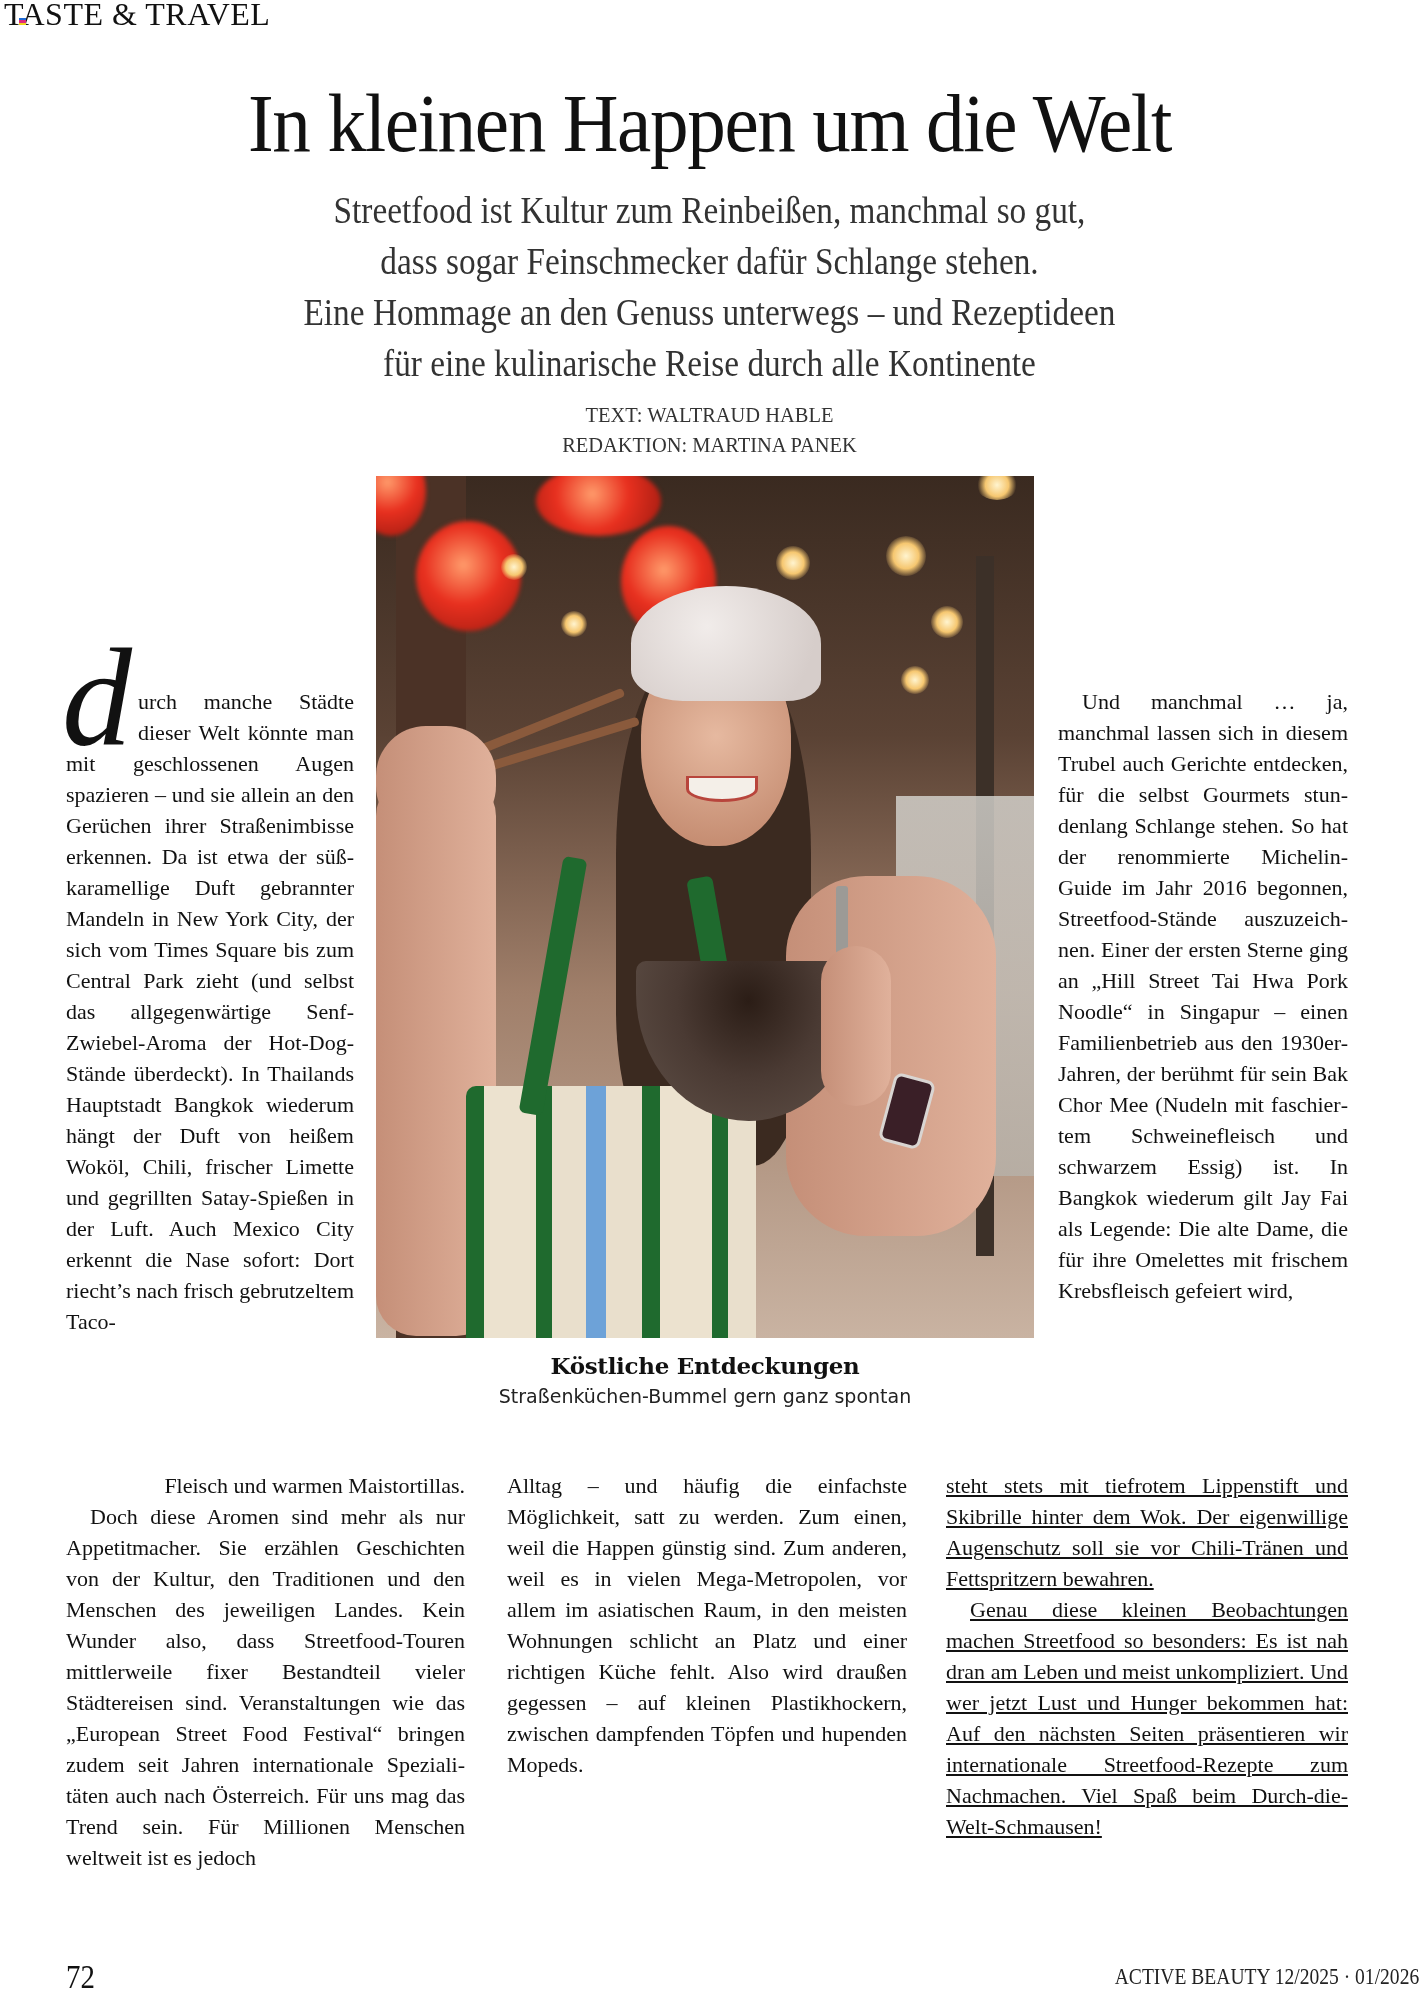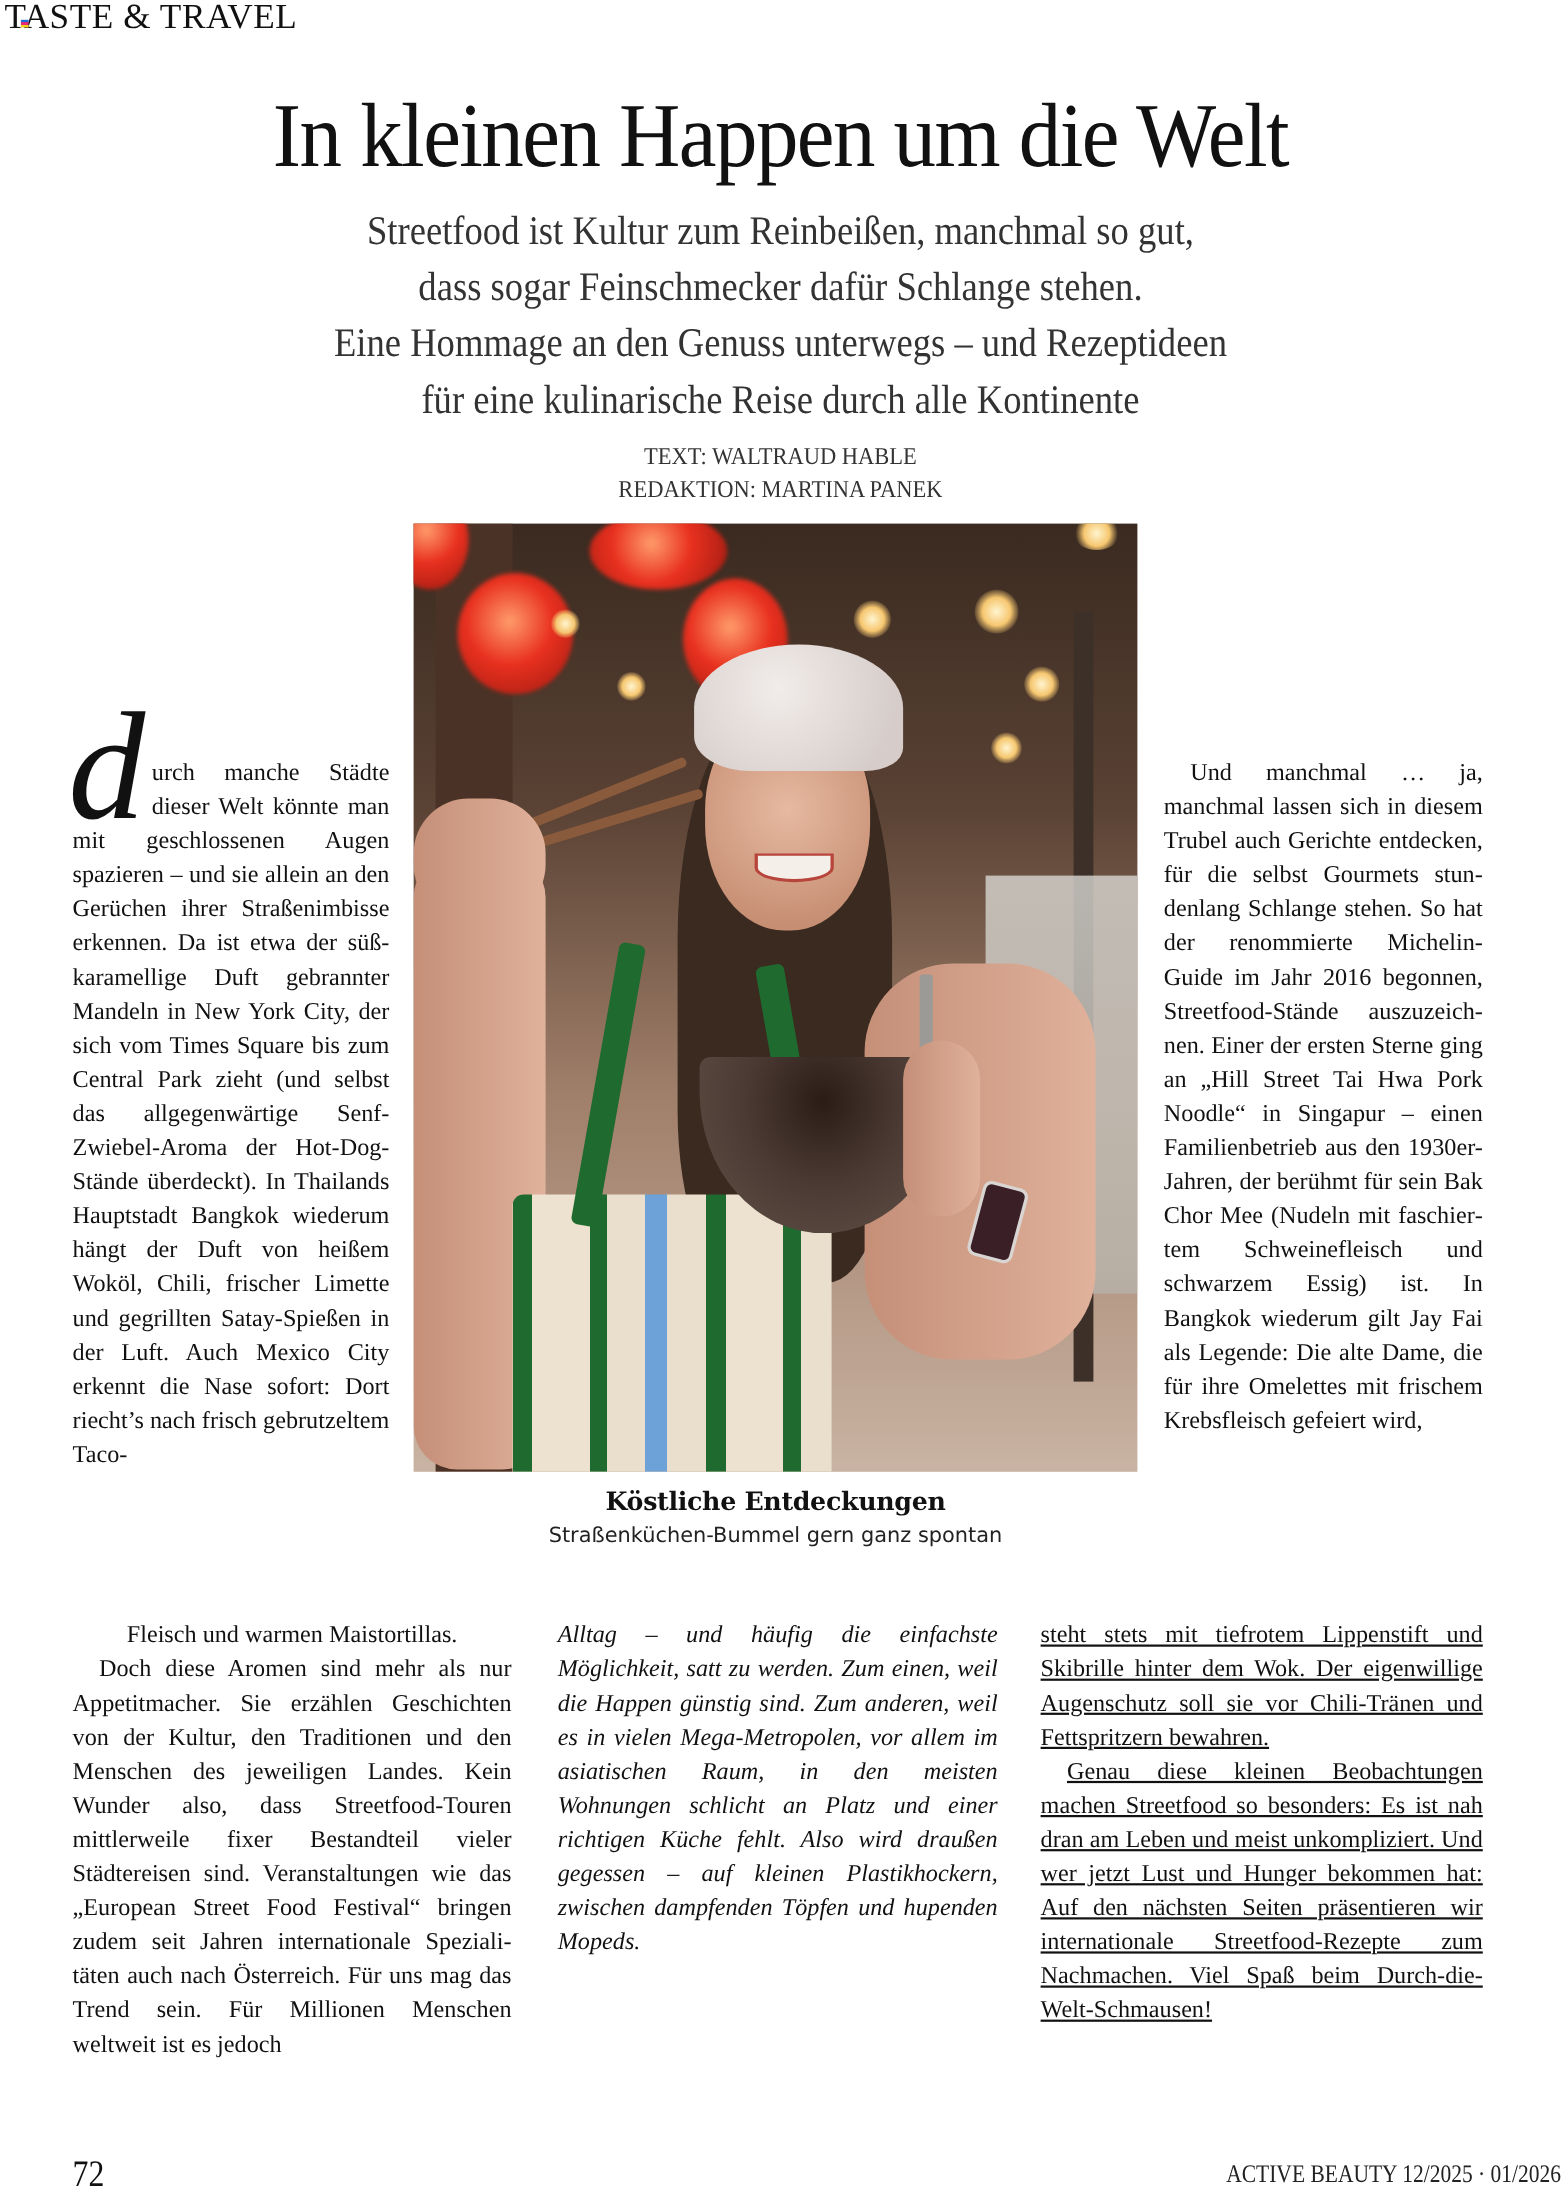--- a/index.html
+++ b/index.html
@@ -42,21 +42,21 @@
   .caption-title { font-family: "DejaVu Serif", serif; font-weight: bold; font-size: 23px; line-height: 32px; color: #111; letter-spacing: -0.3px; }
   .caption-text { font-family: "DejaVu Sans", sans-serif; font-size: 19px; line-height: 28px; color: #222; }
 
   .col { position: absolute; font-size: 22px; line-height: 31px; text-align: justify; color: #111; hyphens: manual; }
   .col p { text-indent: 0; }
   .col p.indent { text-indent: 24px; }
   .col1a { left: 66px; width: 288px; top: 686px; }
   .col1b { left: 66px; width: 399px; top: 1470px; }
   .dropcap { float: left; font-style: italic; font-size: 140px; line-height: 104px; height: 104px;
              margin: -40px 6px -4px -4px; font-family: "Liberation Serif", serif; }
-  .col2 { left: 507px; width: 400px; top: 1470px; font-style: italic; }
+  .col2 { left: 507px; width: 400px; top: 1470px; }
   .col3a { left: 1058px; width: 290px; top: 686px; }
   .col3b { left: 946px; width: 402px; top: 1470px; text-decoration: underline; }
 
   .folio { position: absolute; left: 66px; top: 1958px; font-size: 34px; transform: scaleX(0.85); transform-origin: left; }
   .issue { position: absolute; right: 0px; top: 1964px; font-size: 23px; transform: scaleX(0.85); transform-origin: right; color: #222; }
 </style>
 </head>
 <body>
 
 <div class="section-label">TASTE &amp; TRAVEL</div>
@@ -113,21 +113,21 @@
   <div class="caption-title">Köstliche Entdeckungen</div>
   <div class="caption-text">Straßenküchen-Bummel gern ganz spontan</div>
 </div>
 
 <div class="col col1a">
   <span class="dropcap">d</span>
   <p>urch manche Städte dieser Welt könnte man mit geschlossenen Augen spazieren – und sie allein an den Gerüchen ihrer Straßenimbisse er­kennen. Da ist etwa der süß-karamellige Duft ge­brannter Mandeln in New York City, der sich vom Times Square bis zum Central Park zieht (und selbst das allgegenwärtige Senf-Zwiebel-Aroma der Hot-Dog-Stände über­deckt). In Thailands Haupt­stadt Bangkok wieder­um hängt der Duft von heißem Woköl, Chili, frischer Limette und ge­grillten Satay-Spießen in der Luft. Auch Mexico City erkennt die Nase so­fort: Dort riecht’s nach frisch gebrutzeltem Taco-</p>
 </div>
 
 <div class="col col1b" style="top:1470px;">
-  <p style="text-align:center;">Fleisch und warmen Maistortillas.</p>
+  <p style="text-align:right;">Fleisch und warmen Maistortillas.</p>
   <p class="indent">Doch diese Aromen sind mehr als nur Appetitmacher. Sie erzählen Ge­schichten von der Kultur, den Tradi­tionen und den Menschen des jewei­ligen Landes. Kein Wunder also, dass Streetfood-Touren mittlerweile fixer Bestandteil vieler Städtereisen sind. Veranstaltungen wie das „European Street Food Festival“ bringen zudem seit Jahren internationale Speziali­täten auch nach Österreich. Für uns mag das Trend sein. Für Millionen Menschen weltweit ist es jedoch</p>
 </div>
 
 <div class="col col2">
   <p>Alltag – und häufig die einfachste Möglichkeit, satt zu werden. Zum einen, weil die Happen günstig sind. Zum anderen, weil es in vielen Mega-Metropolen, vor allem im asiatischen Raum, in den meisten Wohnungen schlicht an Platz und einer richtigen Küche fehlt. Also wird draußen gegessen – auf kleinen Plas­tikhockern, zwischen dampfenden Töpfen und hupenden Mopeds.</p>
 </div>
 
 <div class="col col3a">
   <p class="indent">Und manchmal … ja, manchmal lassen sich in diesem Trubel auch Ge­richte entdecken, für die selbst Gourmets stun­denlang Schlange stehen. So hat der renommierte Michelin-Guide im Jahr 2016 begonnen, Street­food-Stände auszuzeich­nen. Einer der ersten Sterne ging an „Hill Street Tai Hwa Pork Noodle“ in Singapur – einen Fami­lienbetrieb aus den 1930er-Jahren, der berühmt für sein Bak Chor Mee (Nudeln mit faschier­tem Schweinefleisch und schwarzem Essig) ist. In Bangkok wiederum gilt Jay Fai als Legende: Die alte Dame, die für ihre Omelettes mit frischem Krebsfleisch gefeiert wird,</p>
 </div>

